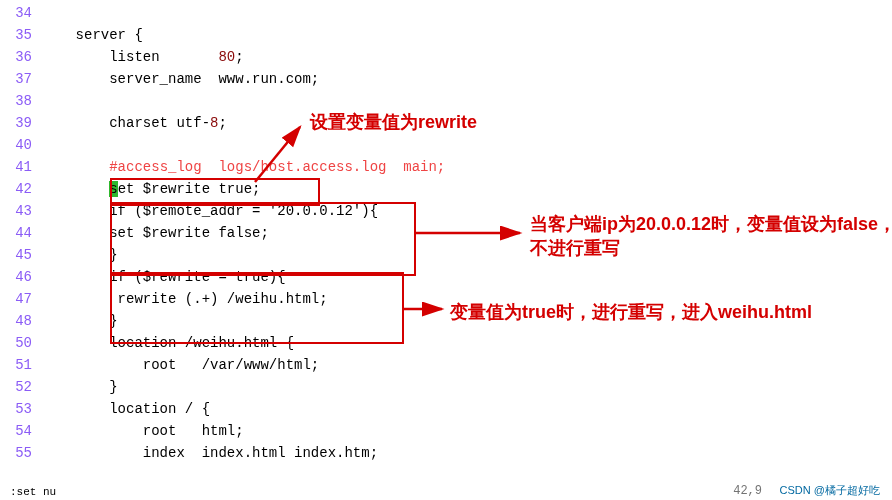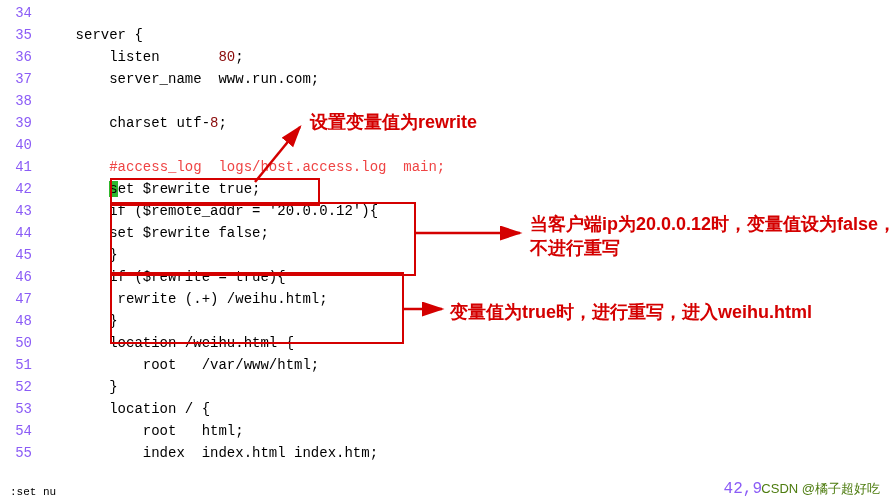--- a/index.html
+++ b/index.html
@@ -86,30 +86,30 @@
   bottom: 2px;
   font-family: "Courier New", monospace;
   font-size: 11px;
   color: #000;
 }
 .status-right {
   position: absolute;
   right: 130px;
   bottom: 2px;
   font-family: "Courier New", monospace;
-  font-size: 16px;
-  color: #8b5cf6;
+  font-size: 12px;
+  color: #737373;
 }
 .watermark {
   position: absolute;
   right: 12px;
   bottom: 2px;
   font-family: Arial, sans-serif;
-  font-size: 13px;
-  color: #4d7c0f;
+  font-size: 11px;
+  color: #0369a1;
 }
 </style>
 </head>
 <body>
 
 <div class="code-area" id="codearea">
     <div class="line"><span class="lineno">34</span><span class="code"><span></span></span></div>
     <div class="line"><span class="lineno">35</span><span class="code"><span>    server {</span></span></div>
     <div class="line"><span class="lineno">36</span><span class="code"><span>        listen       </span><span class="num">80</span><span>;</span></span></div>
     <div class="line"><span class="lineno">37</span><span class="code"><span>        server_name  www.run.com;</span></span></div>

